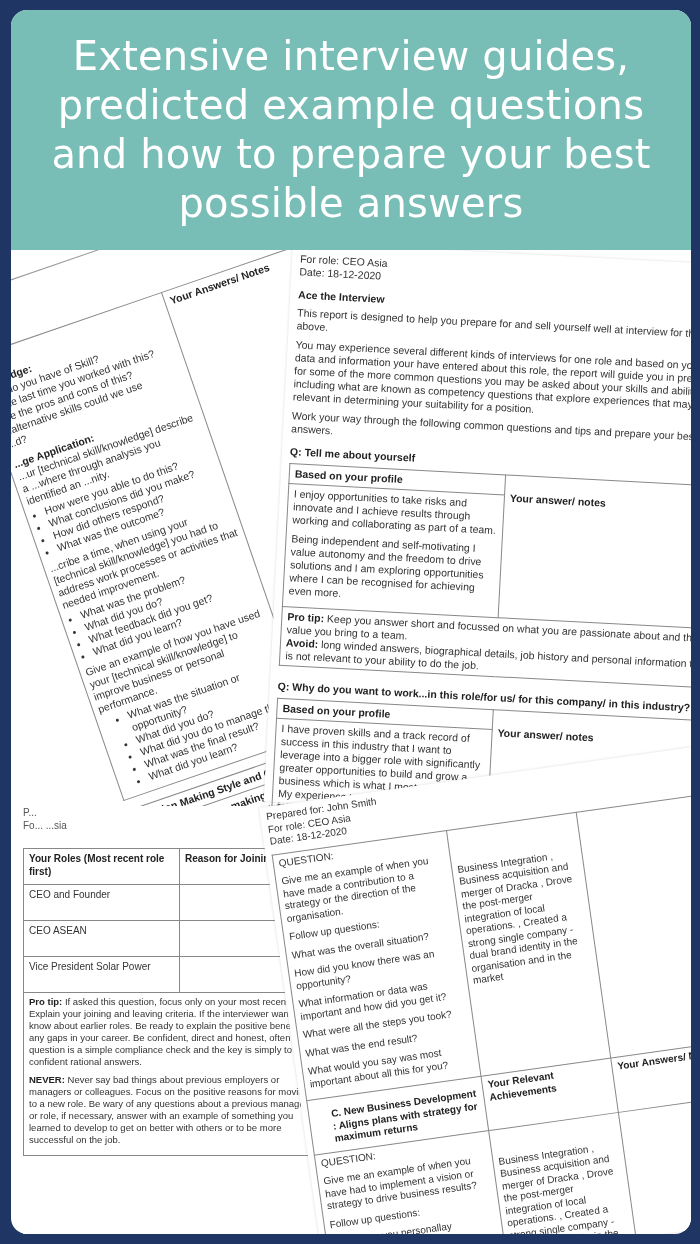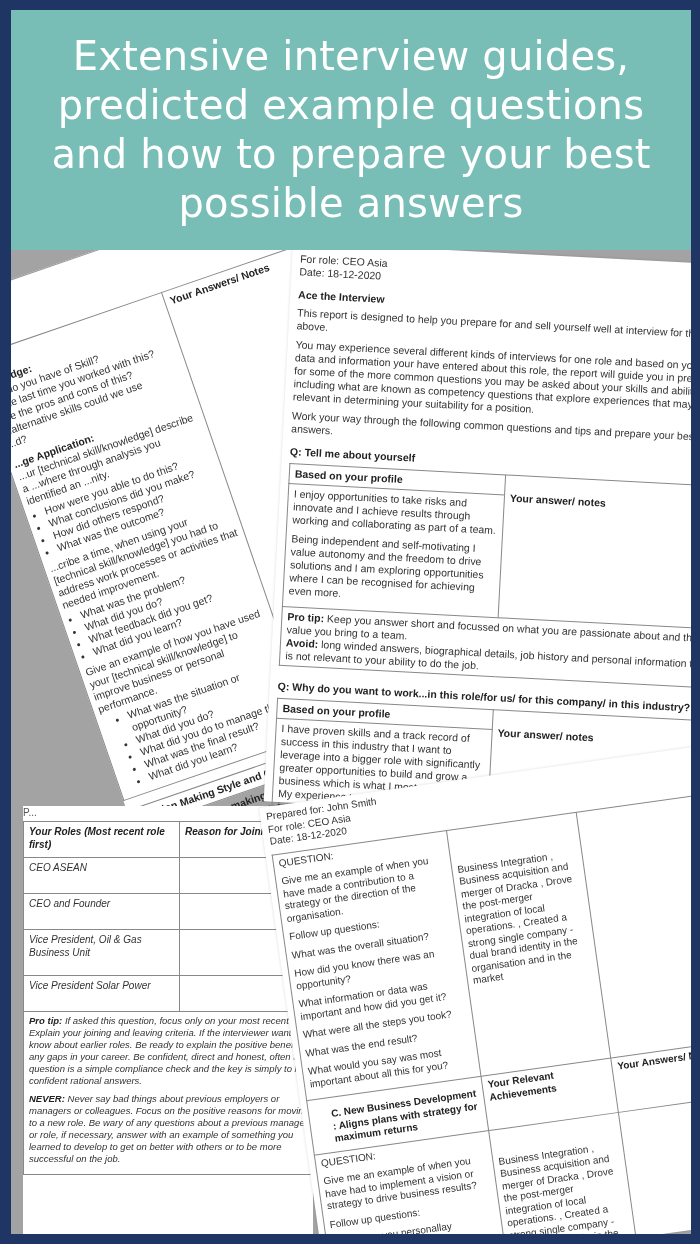--- a/index.html
+++ b/index.html
@@ -1,18 +1,18 @@
 <!DOCTYPE html>
 <html><head>
 <meta charset="utf-8">
 <style>
   html, body { margin:0; padding:0; }
   body { width:700px; height:1244px; overflow:hidden; background:#1f3563; font-family:"Liberation Sans", sans-serif; }
   .frame { position:absolute; left:0; top:0; width:700px; height:1244px; background:#1f3563; }
-  .inner { position:absolute; left:11px; top:10px; width:680px; height:1224px; background:#a3a3a3; overflow:hidden; }
+  .inner { position:absolute; left:11px; top:10px; width:680px; height:1224px; background:#ffffff; overflow:hidden;border-radius:16px; }
   .banner { position:absolute; left:0; top:0; width:680px; height:240px; background:#79bdb7; z-index:10; display:flex; align-items:center; justify-content:center; }
   .banner h1 { margin:0; color:#ffffff; font-family:"DejaVu Sans", sans-serif; font-weight:normal; font-size:40px; line-height:49px; text-align:center; letter-spacing:0.2px; white-space:pre-line; }
   .sheet { position:absolute; background:#fff; color:#333; font-size:10.5px; line-height:13px; }
   .sheet.shadow { box-shadow:0 0 3px rgba(0,0,0,0.15); }
   .b { font-weight:bold; color:#222; }
   table { border-collapse:collapse; width:100%; }
   td, th { border:1.5px solid #888; vertical-align:top; padding:3px 5px; text-align:left; font-weight:normal; }
   th { font-weight:bold; color:#222; }
   p { margin:0 0 6px 0; }
   ul { margin:2px 0 4px 14px; padding:0; }
@@ -150,36 +150,33 @@
         </td>
             </tr>
       </tbody>
         </table>
       <div class="sec-title" style="margin-top:12px;">Q: What are your strengths and...</div>
       <div style="border:1.5px solid #888; width:80px; padding:2px 4px;" class="b">Based...</div>
     </div>
 
     <div class="sheet" style="left:12px; top:796px; width:290px; height:430px; z-index:3; font-size:10px;">
       <div class="faint">P...</div>
-      <table style="margin-top:2px; width:300px;font-style:italic;">
+      <div class="faint">Fo... ...sia</div>
+      <table style="margin-top:16px; width:300px;">
         <tbody>
             <tr style="height:36px;">
               <th style="width:145px;">Your Roles (Most recent role first)</th>
               <th>Reason for Joining</th>
             </tr>
         <tr style="height:36px;">
-              <td>CEO ASEAN</td>
-              <td></td>
-            </tr>
-        <tr style="height:36px;">
               <td>CEO and Founder</td>
               <td></td>
             </tr>
-        <tr style="height:46px;">
-              <td>Vice President, Oil &amp; Gas Business Unit</td>
+        <tr style="height:36px;">
+              <td>CEO ASEAN</td>
               <td></td>
             </tr>
         <tr style="height:36px;">
               <td>Vice President Solar Power</td>
               <td></td>
             </tr>
         <tr>
               <td colspan="2" style="font-size:9.5px; line-height:12px;">
           <p><span class="b">Pro tip:</span> <span>If asked this question, focus only on your most recent roles. Explain your joining and leaving criteria. If the interviewer wants to know about earlier roles. Be ready to explain the positive benefits of any gaps in your career. Be confident, direct and honest, often this question is a simple compliance check and the key is simply to have confident rational answers.</span></p>
           <p><span class="b">NEVER:</span> <span>Never say bad things about previous employers or managers or colleagues. Focus on the positive reasons for moving to a new role. Be wary of any questions about a previous manager or role, if necessary, answer with an example of something you learned to develop to get on better with others or to be more successful on the job.</span></p>

